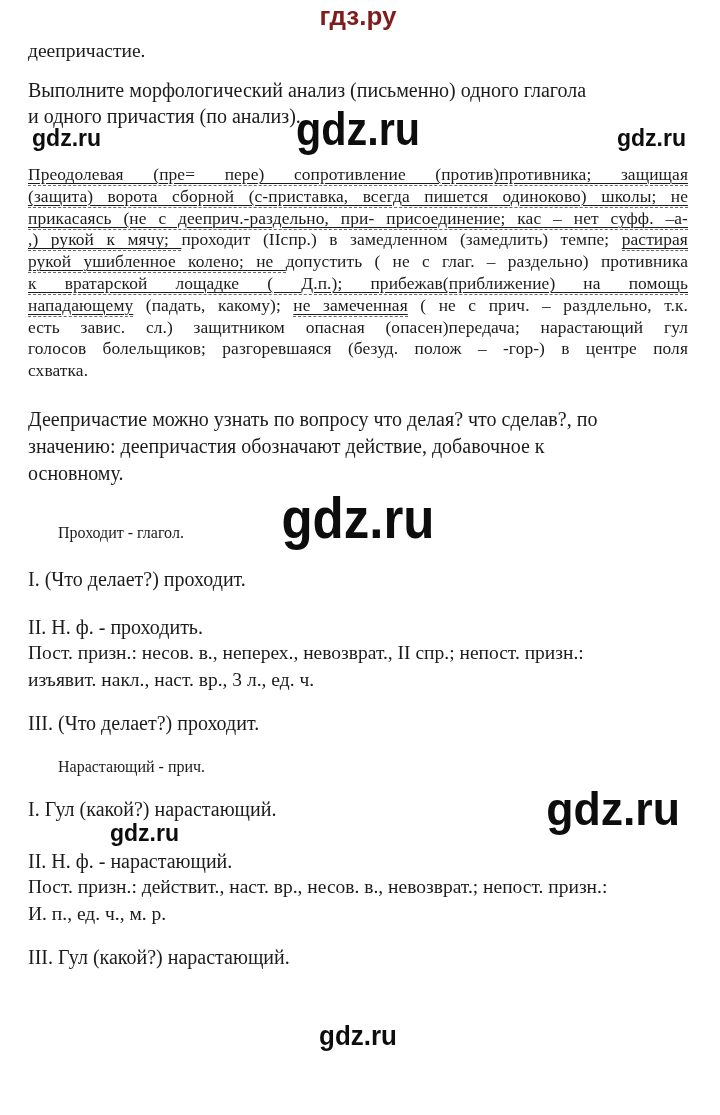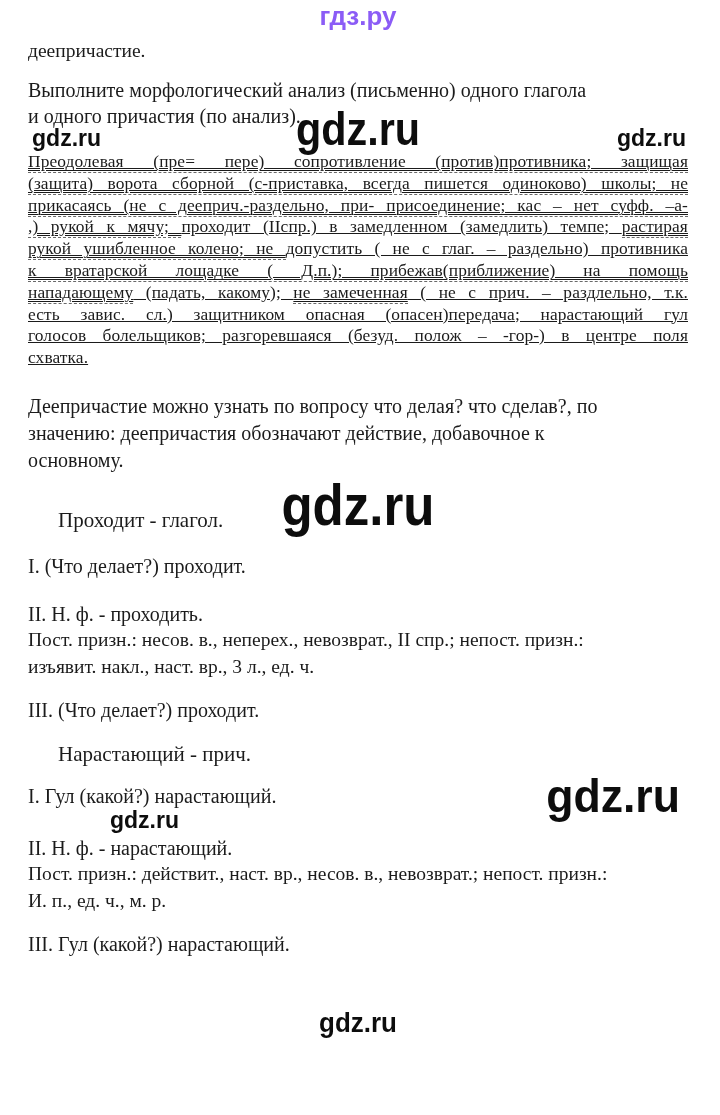--- a/index.html
+++ b/index.html
@@ -10,55 +10,55 @@
   }
   .page{position:relative;padding:2px 32px 0 28px;width:660px;}
 
   
   .wm{
     font-family:"Liberation Sans","DejaVu Sans",sans-serif;
     font-weight:700;color:#0d0d0d;white-space:nowrap;
   }
   .site-logo{
     text-align:center;font-family:"Liberation Sans","DejaVu Sans",sans-serif;
-    font-weight:700;font-size:26px;line-height:28px;color:#8b5cf6;
+    font-weight:700;font-size:26px;line-height:28px;color:#7f1d1d;
   }
 
   
   .p-task{margin-top:8px;font-size:19.5px;line-height:25px;}
   .p-task .jl{text-align:justify;text-align-last:justify;}
   .p-assign{margin-top:14px;font-size:20px;line-height:26px;}
 
   
   .wmrow{position:relative;height:22px;margin-top:-2px;z-index:2;}
   .wm-top-left{position:absolute;left:4px;bottom:-3px;font-size:24px;transform:scaleX(.96);transform-origin:left bottom;}
   .wm-top-center{position:absolute;left:50%;bottom:-7px;font-size:47px;transform:translateX(-50%) scaleX(.88);}
   .wm-top-right{position:absolute;right:2px;bottom:-3px;font-size:24px;transform:scaleX(.96);transform-origin:right bottom;}
 
   
-  .dict{margin-top:2px;font-size:17.4px;line-height:21.8px;letter-spacing:.1px;text-decoration:underline;}
+  .dict{margin-top:15px;font-size:17.4px;line-height:21.8px;letter-spacing:.1px;}
   .dict-line{text-align:justify;text-align-last:justify;}
   .dict-line.last{text-align:justify;text-align-last:left;}
   .u{
     text-decoration:underline;
     text-decoration-thickness:1px;
     text-underline-offset:3px;
     border-bottom:1px dashed rgba(55,55,55,.75);
     padding-bottom:1px;
   }
 
   .p-expl{margin-top:24px;font-size:20px;line-height:27px;}
 
   
   .verbrow{position:relative;height:62px;margin-top:8px;}
   .verbrow .an-title{position:absolute;left:30px;top:26px;}
   .wm-big-center{position:absolute;left:50%;top:-8px;font-size:58px;line-height:62px;transform:translateX(-50%) scaleX(.88);}
 
   .an-line{font-size:20px;line-height:24px;}
-  .an-title{font-size:21px;line-height:24px;}
+  .an-title{font-size:16px;line-height:24px;}
   .mt-i1{margin-top:10px;}
   .mt-ii{margin-top:24px;}
   .perm{font-size:19.5px;line-height:27px;}
   .mt-iii{margin-top:18px;}
   .part-title{margin-top:20px;margin-left:30px;}
 
   
   .gulrow{position:relative;height:54px;margin-top:8px;}
   .gulrow .an-line{position:absolute;left:0;top:10px;}
   .wm-big-right{position:absolute;right:8px;top:-5px;font-size:46px;line-height:54px;transform:scaleX(.97);transform-origin:right top;}

